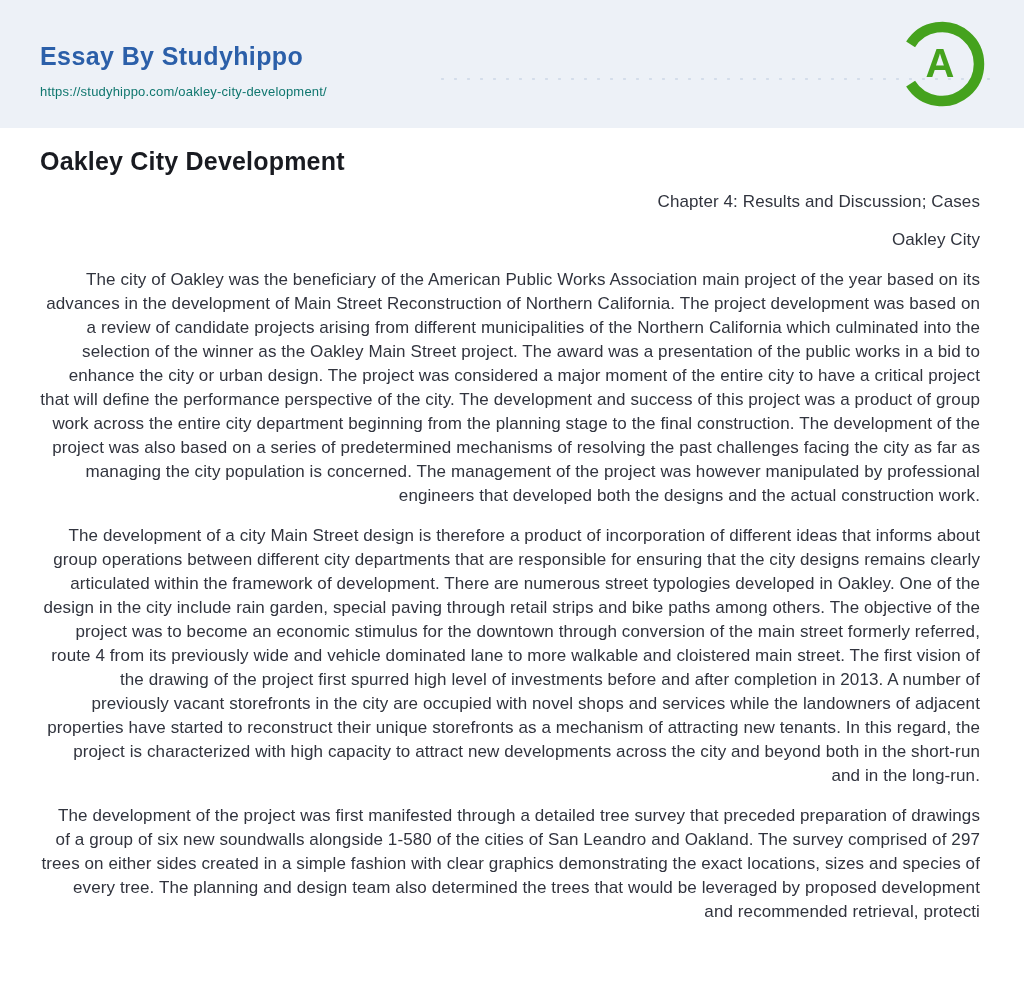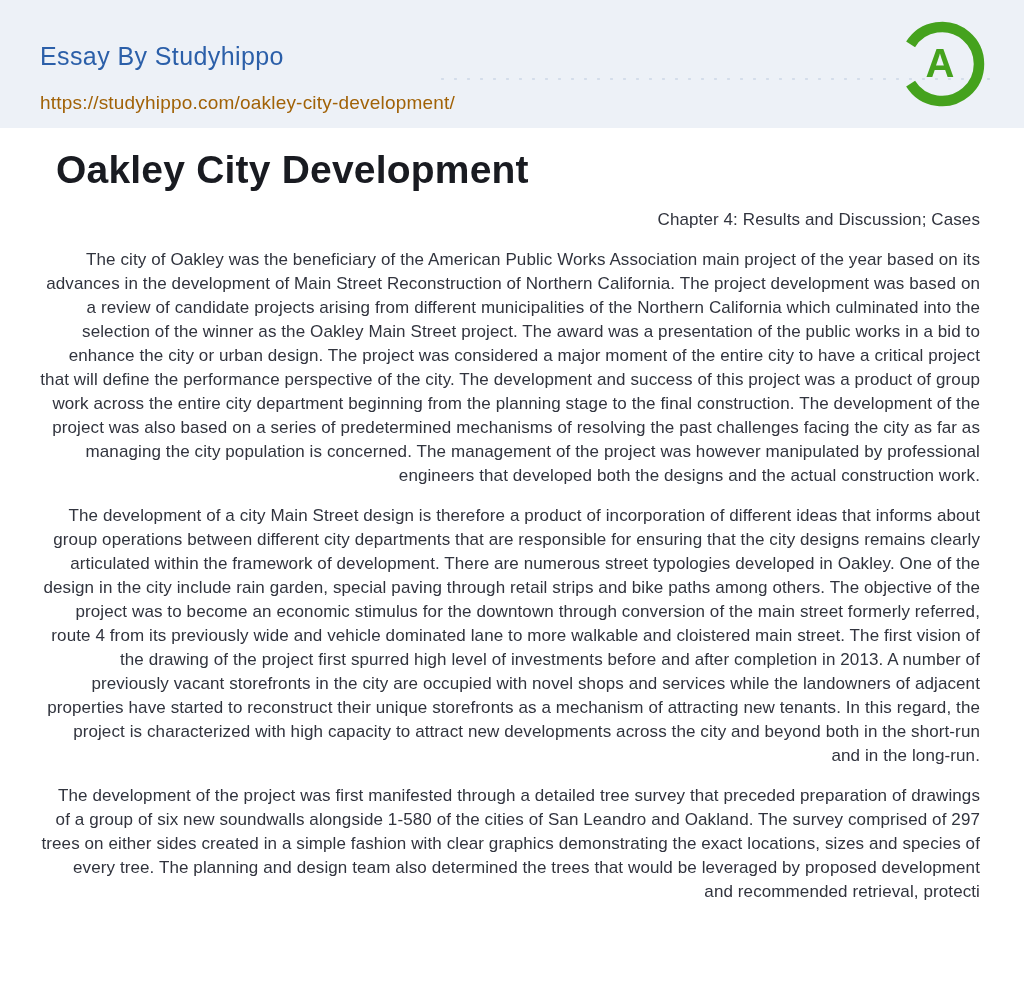--- a/index.html
+++ b/index.html
@@ -26,53 +26,52 @@
     background-image: radial-gradient(circle, #ccd6e6 1.1px, rgba(0,0,0,0) 1.3px);
     background-size: 13px 4px;
     background-repeat: repeat-x;
     opacity: 0.75;
   }
   .byline {
     position: absolute;
     left: 40px;
     top: 42px;
     font-size: 25px;
-    font-weight: 400;
+    font-weight: 700;
     letter-spacing: 0.4px;
     color: #2b5fa9;
   }
   .essay-url {
     position: absolute;
     left: 40px;
     top: 84px;
-    font-size: 19px;
-    color: #a16207;
+    font-size: 13px;
+    color: #0f766e;
     text-decoration: none;
     letter-spacing: 0.2px;
-    margin-top: 8px;
   }
   .logo {
     position: absolute;
     left: 898px;
     top: 20px;
     width: 88px;
     height: 88px;
   }
 
   
   .content {
     padding: 18px 44px 0 40px;
   }
   .essay-title {
-    font-size: 39px;
+    font-size: 25px;
     font-weight: 700;
     color: #191b21;
     letter-spacing: 0.2px;
     line-height: 1.25;
-    margin: 0 0 13px 16px;
+    margin: 0 0 13px 0;
   }
   .essay-subtitle,
   .section-heading,
   .paragraph {
     font-size: 17px;
     line-height: 24px;
     color: #31343e;
     letter-spacing: 0.1px;
     text-align: right;
   }
@@ -91,16 +90,17 @@
     <svg width="88" height="88" viewBox="0 0 88 88" aria-hidden="true">
       <path d="M 12.6 24.4 A 37 37 0 1 1 12.6 63.6" fill="none" stroke="#45a21d" stroke-width="10.5" stroke-linecap="butt"></path>
       <text x="42" y="57" text-anchor="middle" font-family="Liberation Sans, DejaVu Sans, sans-serif" font-size="40" font-weight="bold" fill="#45a21d">A</text>
     </svg>
   </div>
 </header>
 
 <main class="content">
   <h1 class="essay-title">Oakley City Development</h1>
   <p class="essay-subtitle">Chapter 4: Results and Discussion; Cases</p>
+  <p class="section-heading">Oakley City</p>
   <p class="paragraph">The city of Oakley was the beneficiary of the American Public Works Association main project of the year based on its advances in the development of Main Street Reconstruction of Northern California. The project development was based on a review of candidate projects arising from different municipalities of the Northern California which culminated into the selection of the winner as the Oakley Main Street project. The award was a presentation of the public works in a bid to enhance the city or urban design. The project was considered a major moment of the entire city to have a critical project that will define the performance perspective of the city. The development and success of this project was a product of group work across the entire city department beginning from the planning stage to the final construction. The development of the project was also based on a series of predetermined mechanisms of resolving the past challenges facing the city as far as managing the city population is concerned. The management of the project was however manipulated by professional engineers that developed both the designs and the actual construction work.</p>
   <p class="paragraph">The development of a city Main Street design is therefore a product of incorporation of different ideas that informs about group operations between different city departments that are responsible for ensuring that the city designs remains clearly articulated within the framework of development. There are numerous street typologies developed in Oakley. One of the design in the city include rain garden, special paving through retail strips and bike paths among others. The objective of the project was to become an economic stimulus for the downtown through conversion of the main street formerly referred, route 4 from its previously wide and vehicle dominated lane to more walkable and cloistered main street. The first vision of the drawing of the project first spurred high level of investments before and after completion in 2013. A number of previously vacant storefronts in the city are occupied with novel shops and services while the landowners of adjacent properties have started to reconstruct their unique storefronts as a mechanism of attracting new tenants. In this regard, the project is characterized with high capacity to attract new developments across the city and beyond both in the short-run and in the long-run.</p>
   <p class="paragraph">The development of the project was first manifested through a detailed tree survey that preceded preparation of drawings of a group of six new soundwalls alongside 1-580 of the cities of San Leandro and Oakland. The survey comprised of 297 trees on either sides created in a simple fashion with clear graphics demonstrating the exact locations, sizes and species of every tree. The planning and design team also determined the trees that would be leveraged by proposed development and recommended retrieval, protecti</p>
 </main>
 
 </body></html>

